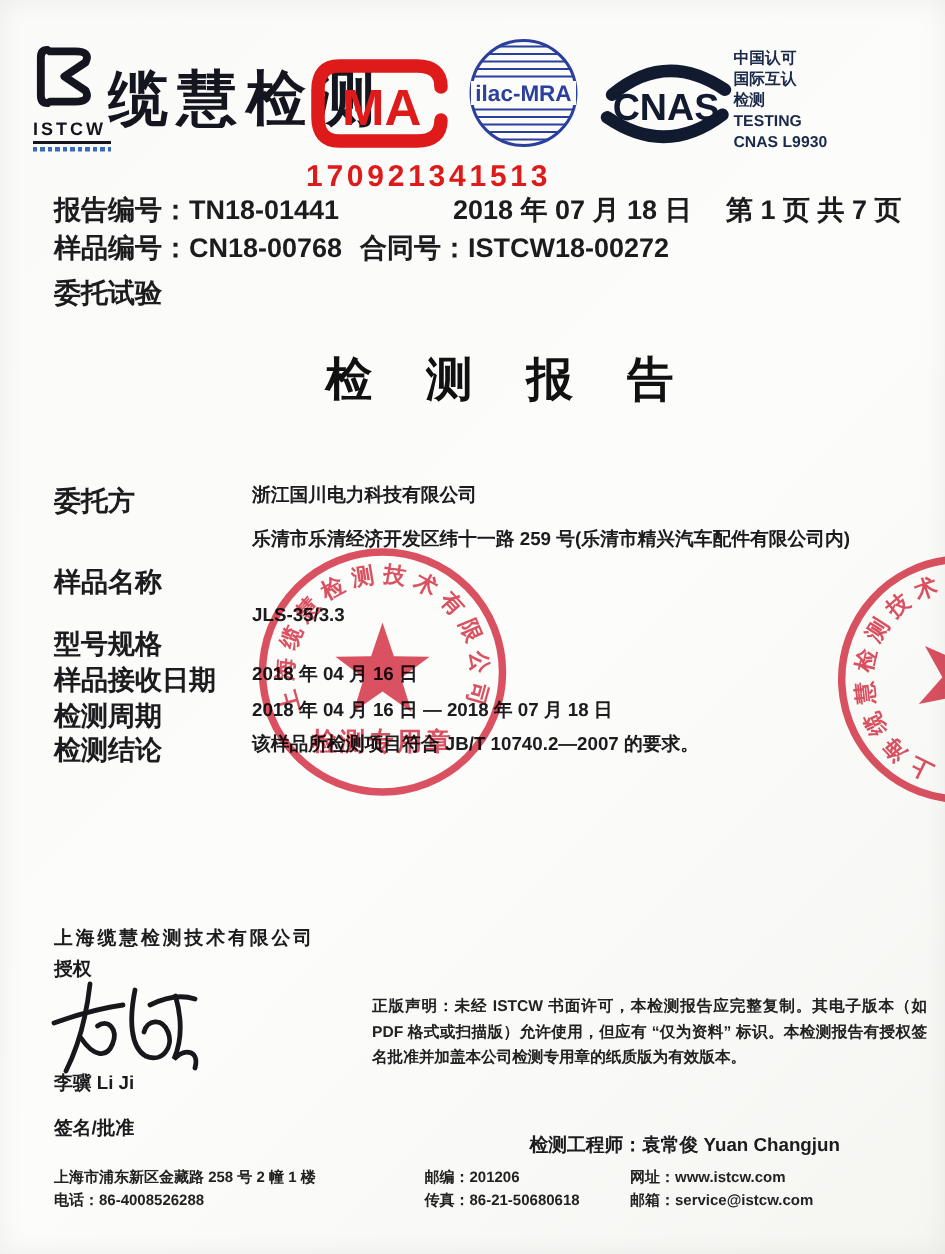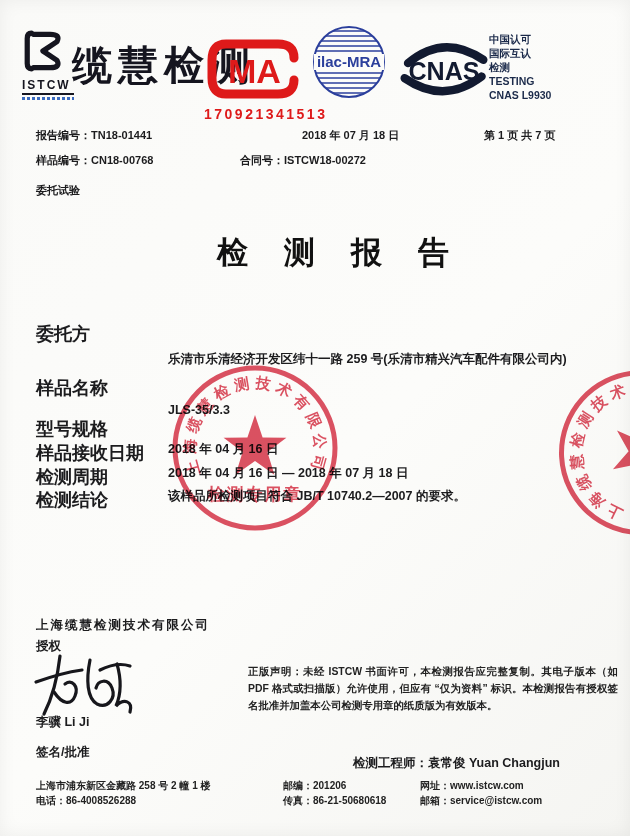--- a/index.html
+++ b/index.html
@@ -10,24 +10,24 @@
     font-family:"Liberation Sans","DejaVu Sans",sans-serif;
     color:#1c1c1e;
     box-shadow:inset 0 0 18px rgba(0,0,0,0.06);
   }
   .abs{position:absolute;}
   
   .brand-cn{font-size:40px;font-weight:900;letter-spacing:6px;color:#15151f;}
   .istcw-word{font-size:12px;font-weight:900;letter-spacing:2px;color:#15151f;border-bottom:2px solid #15151f;padding-bottom:1px;}
   .istcw-tagline{width:52px;height:3px;margin-top:2px;
     background:repeating-linear-gradient(90deg,#3a6abf 0 3px,transparent 3px 5px);}
-  .cma-num{font-size:14px;font-weight:bold;color:#de1a1a;letter-spacing:2.5px;}
+  .cma-num{font-size:20px;font-weight:bold;color:#de1a1a;letter-spacing:2.5px;}
   .accred{font-size:10.5px;line-height:14px;font-weight:bold;color:#1b2a4a;}
   
-  .meta{font-size:11px;font-weight:bold;}
+  .meta{font-size:18px;font-weight:bold;}
   
   .title{font-size:31px;font-weight:bold;letter-spacing:36px;padding-left:36px;color:#111;
     width:100%;text-align:center;}
   
   .flabel{position:absolute;left:36px;font-size:18px;font-weight:bold;white-space:nowrap;}
   .fvalue{position:absolute;left:168px;font-size:12.5px;font-weight:bold;white-space:nowrap;}
   
   .note{font-size:12.5px;font-weight:bold;}
   .disclaimer{font-size:10.4px;font-weight:bold;line-height:1.62;text-align:justify;color:#222;}
   .footer{font-size:10px;font-weight:bold;line-height:15px;color:#222;white-space:nowrap;}
@@ -110,20 +110,21 @@
   </div>
   <div class="abs meta" style="left:240px;top:153px;">
     <span>合同号：</span><span>ISTCW18-00272</span>
   </div>
 
   <div class="abs meta" style="left:36px;top:183px;">委托试验</div>
 
   <div class="abs title" style="top:232px;left:0;">检测报告</div>
 
   <div class="flabel" style="top:322px;">委托方</div>
+  <div class="fvalue" style="top:322px;">浙江国川电力科技有限公司</div>
   <div class="fvalue" style="top:351px;">乐清市乐清经济开发区纬十一路 259 号(乐清市精兴汽车配件有限公司内)</div>
 
   <div class="flabel" style="top:376px;">样品名称</div>
 
   <div class="flabel" style="top:417px;">型号规格</div>
   <div class="fvalue" style="top:403px;text-align:center;">JLS-35/3.3</div>
 
   <div class="flabel" style="top:441px;">样品接收日期</div>
   <div class="fvalue" style="top:441px;">2018 年 04 月 16 日</div>
 

